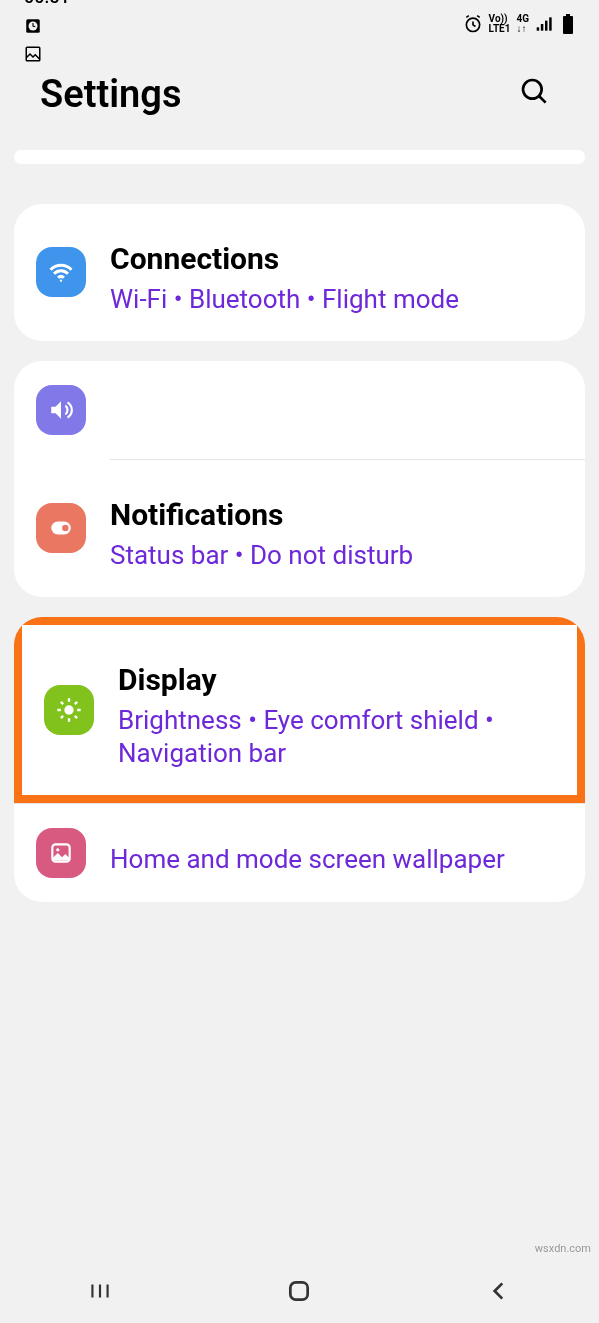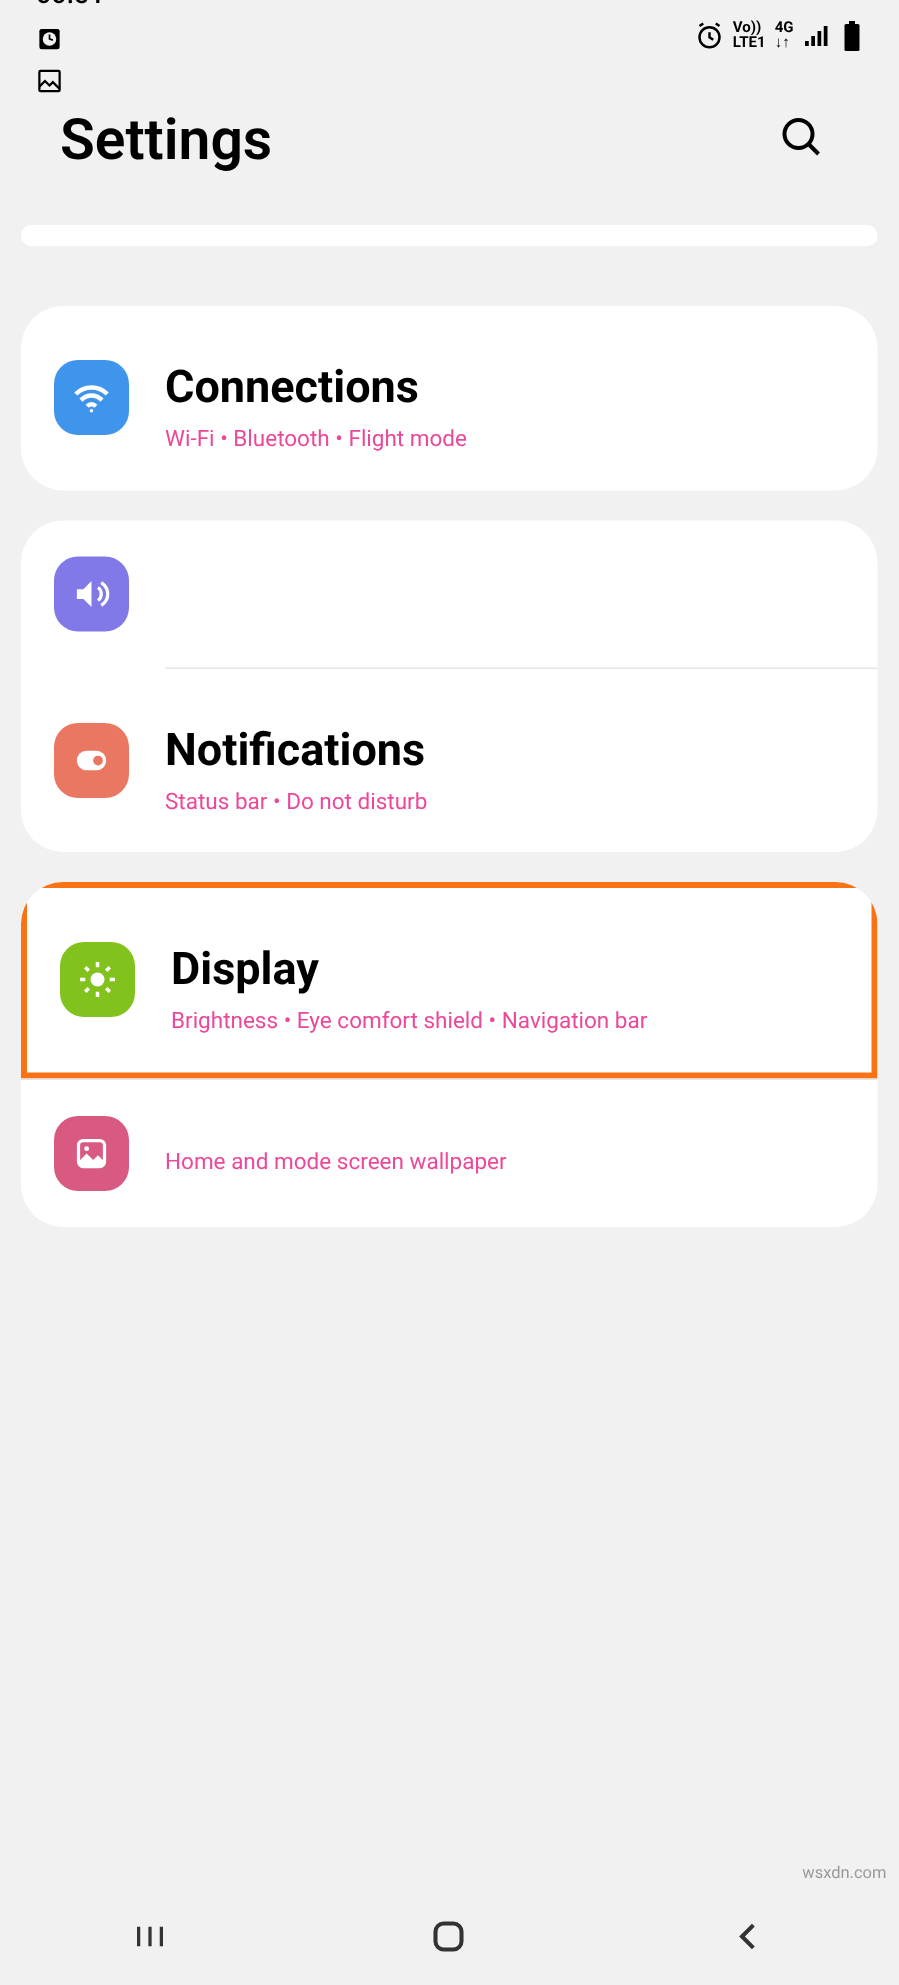--- a/index.html
+++ b/index.html
@@ -75,21 +75,21 @@
       overflow: hidden;
       margin-bottom: 20px;
     }
     .row {
       display: flex;
       align-items: center;
       padding: 24px 22px;
       gap: 24px;
     }
     .row.highlighted {
-      border: 4px solid #f97316;
+      border: 8px solid #f97316;
       border-radius: 0;
     }
     .icon-badge {
       width: 50px;
       height: 50px;
       border-radius: 16px;
       flex-shrink: 0;
       display: flex;
       align-items: center;
       justify-content: center;
@@ -104,22 +104,22 @@
       margin-top: 13px;
     }
     .row-title {
       font-size: 30px;
       font-weight: 700;
       color: #000;
       line-height: 1.2;
       margin-bottom: 6px;
     }
     .row-sub {
-      font-size: 15px;
-      color: #ec4899;
+      font-size: 26px;
+      color: #6d28d9;
       line-height: 1.3;
     }
     .divider {
       height: 1px;
       background: #e6e6e6;
       margin-left: 96px;
     }
     .nav-bar {
       position: absolute;
       bottom: 0;

